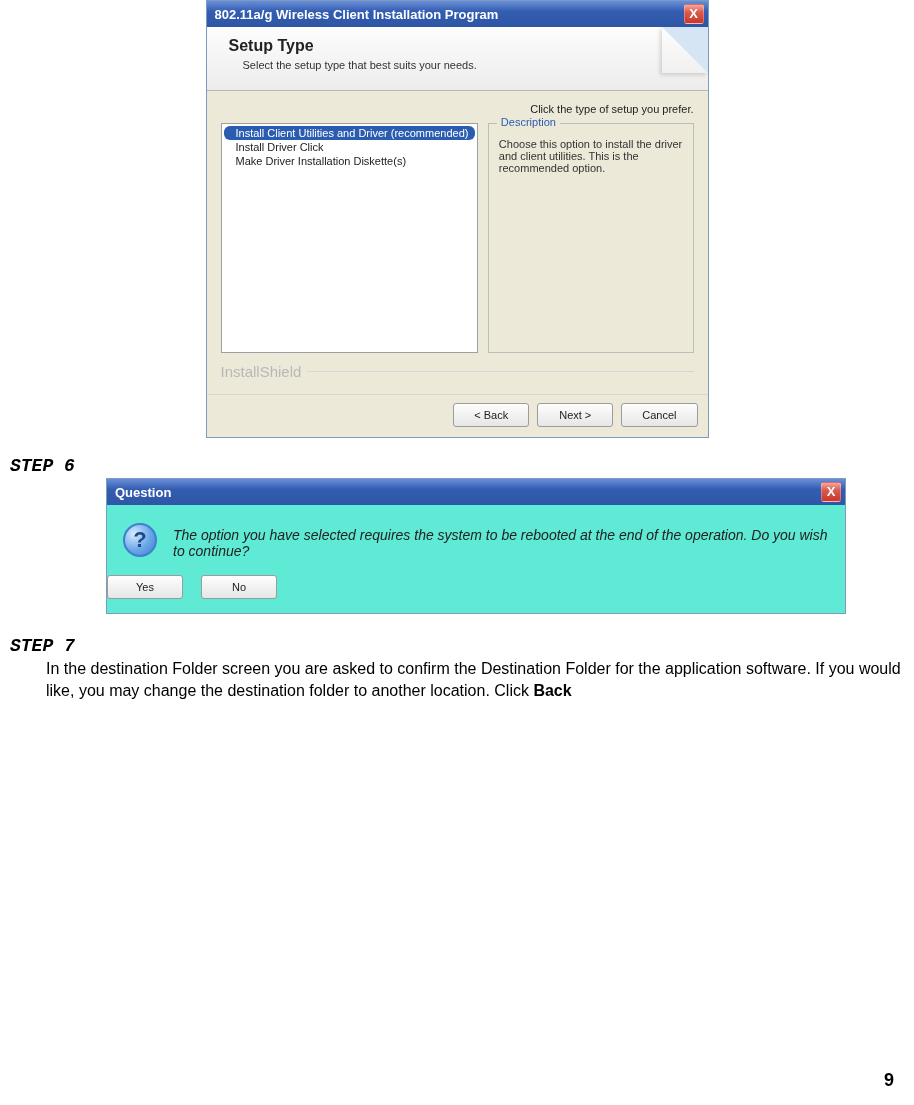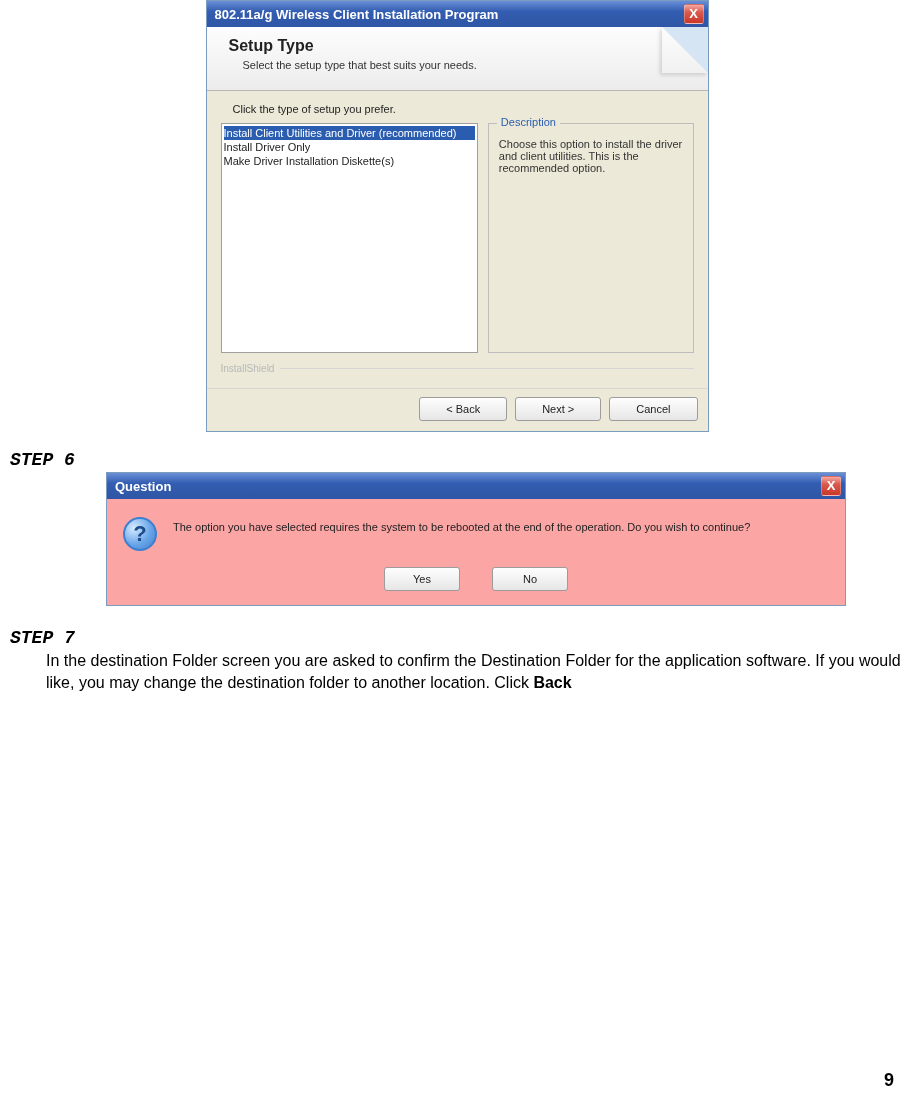--- a/index.html
+++ b/index.html
@@ -87,40 +87,41 @@
     border-left: 46px solid transparent;
     border-top: 46px solid rgba(0,0,0,0);
     box-shadow: -2px 2px 4px rgba(0,0,0,.15);
   }
 
   .dialog-body {
     padding: 10px 14px 8px 14px;
     font-size: 11px;
     color: #222;
   }
-  .prompt-line { margin: 2px 0 8px 12px; }
+  .prompt-line { margin: 2px 0 8px 12px; text-align: right; }
 
   .panels {
     display: flex;
     gap: 10px;
     margin-bottom: 10px;
   }
   .listbox {
     flex: 1.1;
     height: 230px;
     border: 1px solid #9f9f9f;
     background: #fff;
     padding: 2px;
     font-size: 11px;
     overflow: auto;
   }
   .list-item {
-    padding: 1px 0;
+    padding: 1px 12px;
     white-space: nowrap;
     cursor: pointer;
+    border-radius: 6px;
   }
   .list-item.selected {
     background: #2a5db0;
     color: #fff;
   }
   .desc-panel {
     flex: 0.9;
     height: 230px;
   }
   .groupbox {
@@ -137,21 +138,21 @@
     top: -8px; left: 8px;
     background: #ece9d8;
     padding: 0 4px;
     color: #2a5db0;
     font-size: 11px;
   }
 
   .install-shield-row {
     display: flex;
     align-items: center;
-    font-size: 10px;
+    font-size: 15px;
     color: #b8b8b8;
     margin-top: 6px;
     margin-bottom: 6px;
   }
   .install-shield-row .line {
     flex: 1; height: 1px; background: #d6d6d6; margin-left: 6px;
   }
 
   .button-row {
     display: flex;
@@ -163,21 +164,21 @@
   }
   .btn {
     min-width: 76px;
     height: 24px;
     border: 1px solid #9c9c9c;
     border-radius: 3px;
     background: linear-gradient(#fefefe, #e6e6e6);
     font-size: 11px;
     color: #222;
     cursor: pointer;
-    padding: 0 26px;
+    padding: 0 20px;
   }
 
   
   .step-label {
     font-size: 18px;
     font-weight: bold;
     font-style: italic;
     margin: 14px 0 2px 0;
     font-family: Liberation Mono, monospace;
   }
@@ -186,21 +187,21 @@
     margin: 0 0 20px 36px;
     line-height: 1.35;
   }
   .body-text .bold { font-weight: bold; }
 
   
   .dialog2 {
     width: 740px;
     margin: 0 0 22px 96px;
     border: 1px solid #7a9cbf;
-    background: #fca5a5;
+    background: #5eead4;
     font-family: Tahoma, Arial, sans-serif;
   }
   .q-body {
     display: flex;
     align-items: flex-start;
     padding: 18px 16px 8px 16px;
     gap: 16px;
   }
   .q-icon {
     width: 34px; height: 34px;
@@ -208,28 +209,28 @@
     background: radial-gradient(circle at 30% 30%, #d7ecff, #6aa6e8 55%, #3f7fcf);
     border: 2px solid #3f7fcf;
     color: #1d4b8a;
     font-weight: bold;
     font-size: 22px;
     text-align: center;
     line-height: 30px;
     flex: 0 0 34px;
   }
   .q-text {
-    font-size: 11px;
+    font-size: 14px;
     color: #222;
     padding-top: 4px;
+    font-style: italic;
   }
   .q-buttons {
     display: flex;
-    justify-content: center;
-    gap: 32px;
+    gap: 18px;
     padding: 8px 0 14px 0;
   }
 
   
   .page-number {
     position: absolute;
     bottom: 14px;
     right: 20px;
     font-size: 18px;
     font-weight: bold;
@@ -248,21 +249,21 @@
     <div class="banner">
       <div class="setup-title">Setup Type</div>
       <div class="setup-desc">Select the setup type that best suits your needs.</div>
       <div class="page-curl"></div>
     </div>
     <div class="dialog-body">
       <div class="prompt-line">Click the type of setup you prefer.</div>
       <div class="panels">
         <div class="listbox">
           <div class="list-item selected">Install Client Utilities and Driver (recommended)</div>
-          <div class="list-item">Install Driver Only</div>
+          <div class="list-item">Install Driver Click</div>
           <div class="list-item">Make Driver Installation Diskette(s)</div>
         </div>
         <div class="desc-panel">
           <div class="groupbox">
             <div class="legend">Description</div>
             <div>Choose this option to install the driver and client utilities. This is the recommended option.</div>
           </div>
         </div>
       </div>
       <div class="install-shield-row">

